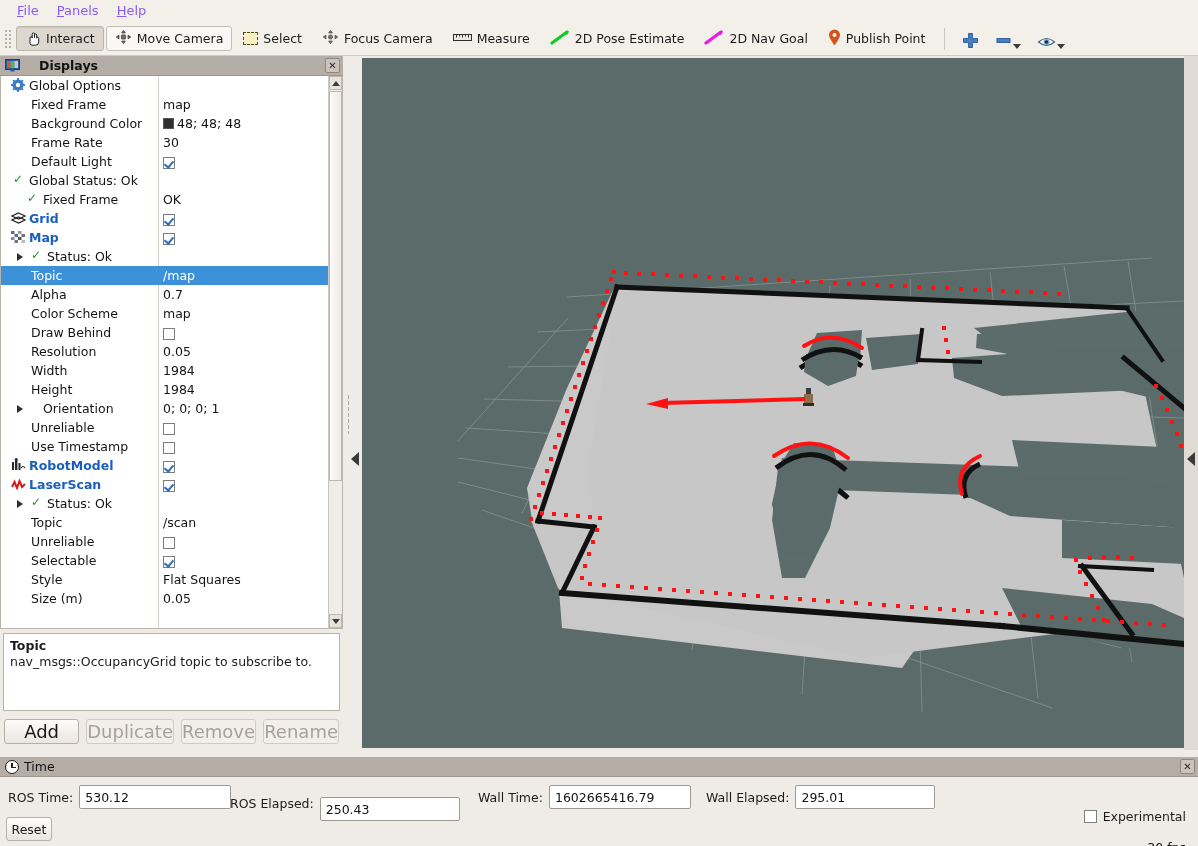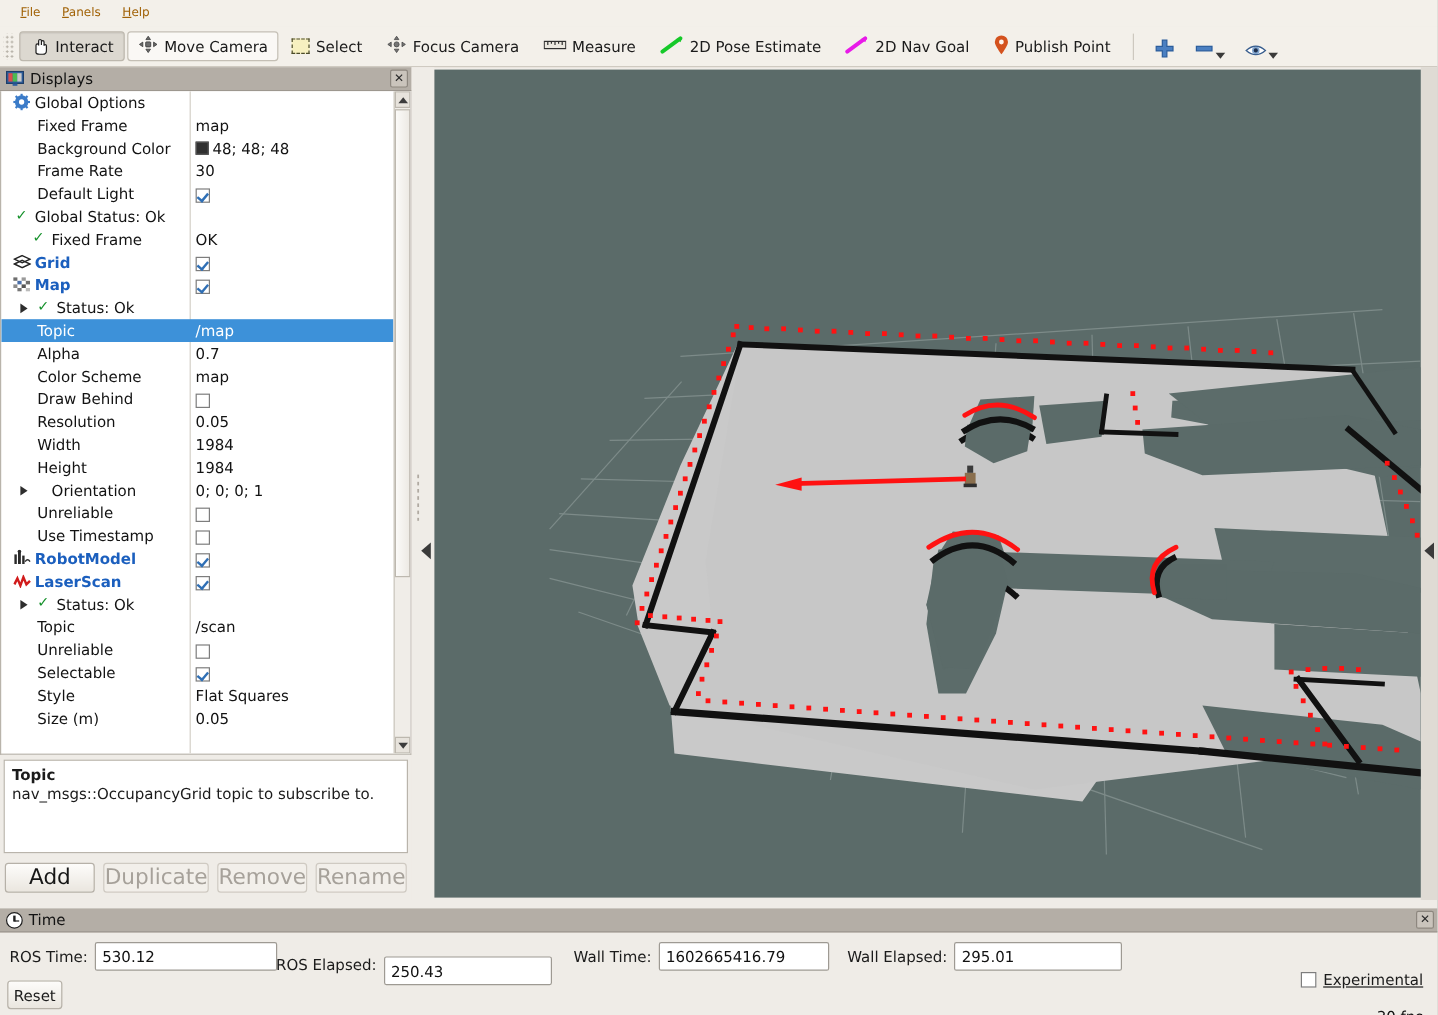--- a/index.html
+++ b/index.html
@@ -15,21 +15,21 @@
   #app { position: relative; width: 1198px; height: 846px; }
 
   
   .menubar {
     position: absolute; left: 0; top: 0; width: 1198px; height: 22px;
     background: #f3f0ea;
     display: flex; align-items: center;
     padding-left: 8px;
   }
   .menuitem {
-    padding: 2px 9px 3px 9px; font-size: 10px; color: #a16207;
+    padding: 2px 9px 3px 9px; font-size: 13px; color: #8b5cf6;
     cursor: default;
     text-align: right;
   }
   .menuitem u { text-decoration: underline; }
 
   
   .toolbar {
     position: absolute; left: 0; top: 22px; width: 1198px; height: 34px;
     background: #f3f0ea;
     border-bottom: 1px solid #cfcac1;
@@ -74,24 +74,25 @@
   .ic-select { width: 15px; height: 13px; border: 1px dashed #4a4a2a; background: #f7f0c0; }
 
   
   .dock {
     position: absolute; left: 0; top: 56px; width: 343px; height: 694px;
     background: #efece7;
     display: flex; flex-direction: column;
   }
   .dock-title {
     height: 20px; background: #b4aea6;
-    display: flex; align-items: center; gap: 5px;
+    display: flex; align-items: center; gap: 19px;
     padding: 0 3px 0 5px;
     font-size: 12.5px; color: #121212;
     border-bottom: 1px solid #9d978f;
+    font-weight: bold;
   }
   .dock-title .spacer { flex: 1; }
   .dock-close {
     width: 15px; height: 15px; border: 1px solid #8d877f; background: #cac4bc;
     font-size: 10px; line-height: 13px; text-align: center; color: #2a2a2a;
     border-radius: 2px; cursor: default;
   }
   .mon-ico { width: 15px; height: 13px; position: relative; }
 
   .tree-wrap {
@@ -234,21 +235,21 @@
   }
   .reset-btn {
     position: absolute; left: 6px; top: 40px; width: 46px; height: 24px;
     border: 1px solid #b6b1a8; border-radius: 3px;
     background: linear-gradient(#fdfcfa,#eae6df);
     display: flex; align-items: center; justify-content: center;
     font-size: 12.5px; cursor: default;
   }
   .exp-wrap {
     position: absolute; right: 12px; top: 32px;
-    display: flex; align-items: center; gap: 6px; font-size: 12.5px; text-decoration: underline;
+    display: flex; align-items: center; gap: 6px; font-size: 12.5px;
   }
   .exp-chk { width: 13px; height: 13px; border: 1px solid #7d7d7d; background: #fff; }
   .fps {
     position: absolute; right: 12px; top: 63px; font-size: 12.5px; color: #121212;
   }
 </style>
 </head>
 <body>
 
 <div id="app">

